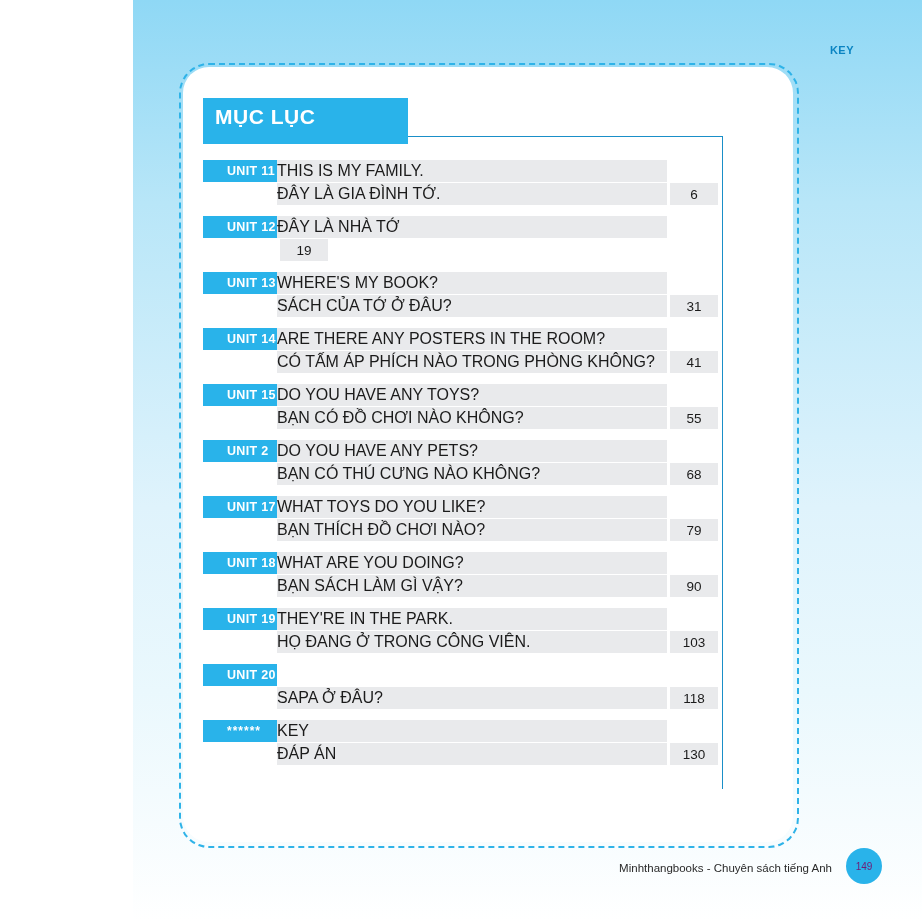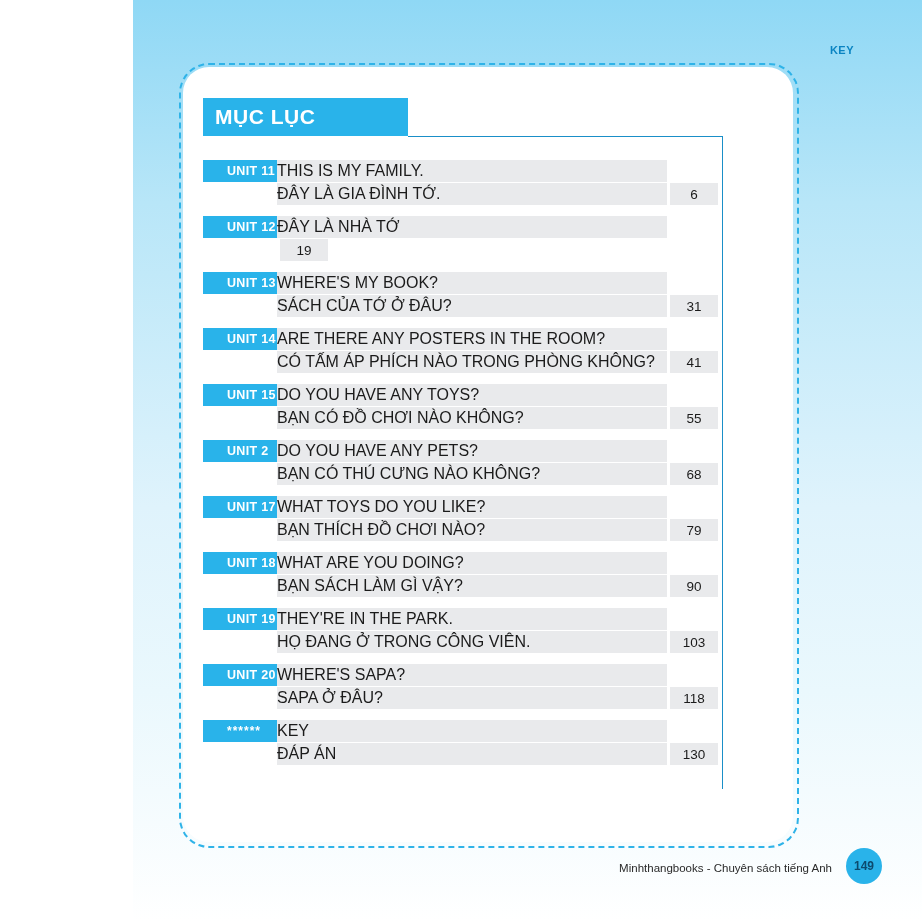--- a/index.html
+++ b/index.html
@@ -57,21 +57,21 @@
     border-radius: 30px;
     pointer-events: none;
   }
 
   
   .title-bar {
     position: absolute;
     left: 70px;
     top: 98px;
     width: 205px;
-    height: 38px;
+    height: 46px;
     background: #29b3ea;
   }
   .title-text {
     position: absolute;
     left: 12px;
     top: 7px;
     color: #ffffff;
     font-size: 21px;
     font-weight: bold;
     letter-spacing: 0.5px;
@@ -169,23 +169,23 @@
     color: #2a2a2a;
   }
   .page-badge {
     position: absolute;
     right: 40px;
     bottom: 38px;
     width: 36px;
     height: 36px;
     border-radius: 50%;
     background: #29b3ea;
-    color: #0c4a6e;
-    font-size: 12px;
-    font-weight: bold;
+    color: #701a75;
+    font-size: 10px;
+    font-weight: normal;
     display: flex;
     align-items: center;
     justify-content: center;
   }
 </style>
 </head>
 <body>
 
 <div class="page">
 
@@ -314,21 +314,20 @@
       <div class="row second">
         <div class="unit-tag empty"></div>
         <div class="line-text">HỌ ĐANG Ở TRONG CÔNG VIÊN.</div>
         <div class="pagenum">103</div>
       </div>
     </div>
 
     <div class="unit-block">
       <div class="row">
         <div class="unit-tag">UNIT 20</div>
-        <div class="line-text">WHERE'S SAPA?</div>
         <div class="pagenum blank"></div>
       </div>
       <div class="row second">
         <div class="unit-tag empty"></div>
         <div class="line-text">SAPA Ở ĐÂU?</div>
         <div class="pagenum">118</div>
       </div>
     </div>
 
     <div class="unit-block">

